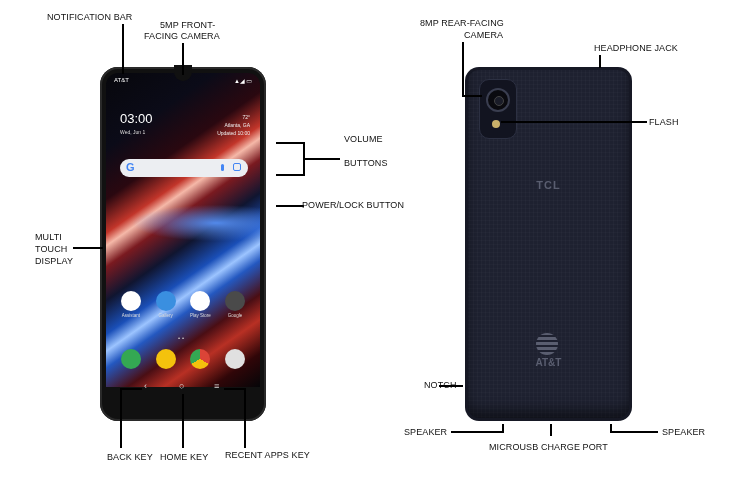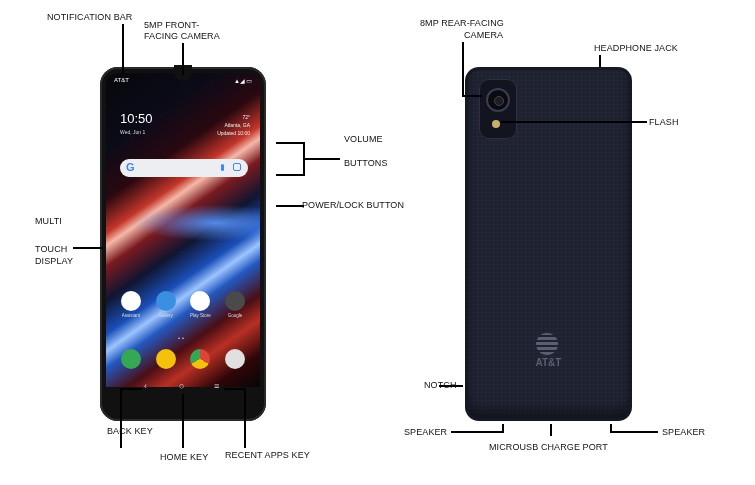--- a/index.html
+++ b/index.html
@@ -42,21 +42,21 @@
   .attlogo{position:absolute;left:71px;top:266px;width:22px;height:22px;border-radius:50%;background:repeating-linear-gradient(0deg,#5a5e70 0 3px,#1e2130 3px 5px);}
   .atttxt{position:absolute;left:0;width:167px;top:290px;text-align:center;font-weight:bold;color:#5a5e70;font-size:10px;}
 </style>
 </head>
 <body>
 
 <div class="front">
   <div class="screen">
     <span class="sb" style="left:8px">AT&amp;T</span>
     <span class="sb" style="right:8px">▲◢ ▭</span>
-    <div class="clock">10:50</div>
+    <div class="clock">03:00</div>
     <div class="date">Wed, Jun 1</div>
     <div class="wx">
       <div>72°</div>
       <div>Atlanta, GA</div>
       <div>Updated 10:00</div>
     </div>
     <div class="search">
       <span class="g">G</span>
       <span class="mic"></span>
       <span class="lens"></span>
@@ -93,49 +93,50 @@
     <span style="left:79px">○</span>
     <span style="left:114px">≡</span>
   </div>
 </div>
 
 <div class="back">
   <div class="cambox">
     <div class="lensb"></div>
     <div class="flash"></div>
   </div>
+  <div class="tcl">TCL</div>
   <div class="attlogo"></div>
   <div class="atttxt">AT&amp;T</div>
 </div>
 
 <div class="lbl" style="left:47px;top:12px">Notification Bar</div>
 <div class="ln" style="left:122px;top:24px;width:2px;height:50px"></div>
 
-<div class="lbl" style="left:144px;top:20px">5MP Front-</div>
+<div class="lbl" style="left:160px;top:20px">5MP Front-</div>
 <div class="lbl" style="left:144px;top:31px">Facing Camera</div>
 <div class="ln" style="left:182px;top:43px;width:2px;height:32px"></div>
 
 <div class="ln" style="left:276px;top:142px;width:28px;height:2px"></div>
 <div class="ln" style="left:276px;top:174px;width:28px;height:2px"></div>
 <div class="ln" style="left:303px;top:142px;width:2px;height:34px"></div>
 <div class="ln" style="left:304px;top:158px;width:36px;height:2px"></div>
 <div class="lbl" style="left:344px;top:134px">Volume</div>
 <div class="lbl" style="left:344px;top:158px">Buttons</div>
 
 <div class="ln" style="left:276px;top:205px;width:28px;height:2px"></div>
 <div class="lbl" style="left:302px;top:200px">Power/Lock Button</div>
 
-<div class="lbl" style="left:35px;top:216px">Multi</div>
+<div class="lbl" style="left:35px;top:232px">Multi</div>
 <div class="lbl" style="left:35px;top:244px">Touch</div>
 <div class="lbl" style="left:35px;top:256px">Display</div>
 <div class="ln" style="left:73px;top:247px;width:30px;height:2px"></div>
 
 <div class="ln" style="left:120px;top:388px;width:2px;height:60px"></div>
 <div class="ln" style="left:120px;top:388px;width:22px;height:2px"></div>
-<div class="lbl" style="left:107px;top:426px">Back Key</div>
+<div class="lbl" style="left:107px;top:452px">Back Key</div>
 
 <div class="ln" style="left:182px;top:394px;width:2px;height:54px"></div>
 <div class="lbl" style="left:160px;top:452px">Home Key</div>
 
 <div class="ln" style="left:244px;top:388px;width:2px;height:60px"></div>
 <div class="ln" style="left:224px;top:388px;width:22px;height:2px"></div>
 <div class="lbl" style="left:225px;top:450px">Recent Apps Key</div>
 
 <div class="lbl" style="left:420px;top:18px">8MP Rear-Facing</div>
 <div class="lbl" style="left:464px;top:30px">Camera</div>

